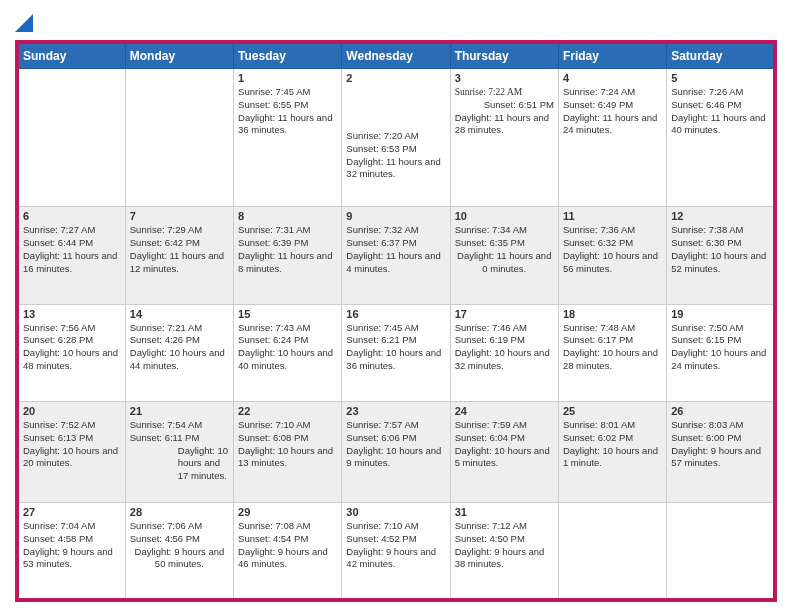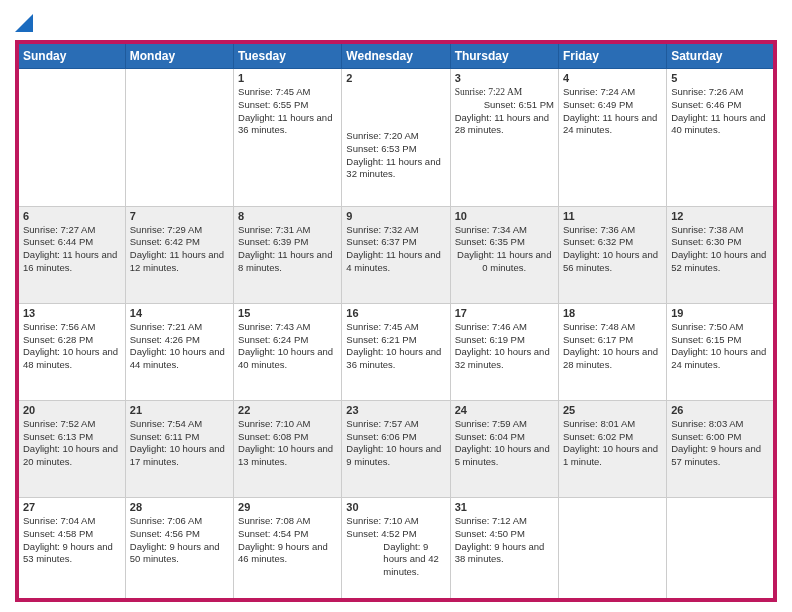--- a/index.html
+++ b/index.html
@@ -251,21 +251,21 @@
           <td>
             <span class="day-num">20</span>
             <span style="display: block; line-height: 1.35;">Sunrise: 7:52 AM</span>
             <span style="display: block; line-height: 1.35;">Sunset: 6:13 PM</span>
             <span style="display: block; line-height: 1.35;">Daylight: 10 hours and 20 minutes.</span>
           </td>
           <td>
             <span class="day-num">21</span>
             <span style="display: block; line-height: 1.35;">Sunrise: 7:54 AM</span>
             <span style="display: block; line-height: 1.35;">Sunset: 6:11 PM</span>
-            <span style="display: block; line-height: 1.35;">Daylight: 10 hours and 17 minutes.</span>
+            <span style="display: block; line-height: 1.35; margin-left: 48px;">Daylight: 10 hours and 17 minutes.</span>
           </td>
           <td>
             <span class="day-num">22</span>
             <span style="display: block; line-height: 1.35;">Sunrise: 7:10 AM</span>
             <span style="display: block; line-height: 1.35;">Sunset: 6:08 PM</span>
             <span style="display: block; line-height: 1.35;">Daylight: 10 hours and 13 minutes.</span>
           </td>
           <td>
             <span class="day-num">23</span>
             <span style="display: block; line-height: 1.35;">Sunrise: 7:57 AM</span>
@@ -295,33 +295,33 @@
           <td>
             <span class="day-num">27</span>
             <span style="display: block; line-height: 1.35;">Sunrise: 7:04 AM</span>
             <span style="display: block; line-height: 1.35;">Sunset: 4:58 PM</span>
             <span style="display: block; line-height: 1.35;">Daylight: 9 hours and 53 minutes.</span>
           </td>
           <td>
             <span class="day-num">28</span>
             <span style="display: block; line-height: 1.35;">Sunrise: 7:06 AM</span>
             <span style="display: block; line-height: 1.35;">Sunset: 4:56 PM</span>
-            <span style="display: block; line-height: 1.35;">Daylight: 9 hours and 50 minutes.</span>
+            <span style="display: block; line-height: 1.35; text-align: center;">Daylight: 9 hours and 50 minutes.</span>
           </td>
           <td>
             <span class="day-num">29</span>
             <span style="display: block; line-height: 1.35;">Sunrise: 7:08 AM</span>
             <span style="display: block; line-height: 1.35;">Sunset: 4:54 PM</span>
             <span style="display: block; line-height: 1.35;">Daylight: 9 hours and 46 minutes.</span>
           </td>
           <td>
             <span class="day-num">30</span>
             <span style="display: block; line-height: 1.35;">Sunrise: 7:10 AM</span>
             <span style="display: block; line-height: 1.35;">Sunset: 4:52 PM</span>
-            <span style="display: block; line-height: 1.35; margin-left: 37px;">Daylight: 9 hours and 42 minutes.</span>
+            <span style="display: block; line-height: 1.35;">Daylight: 9 hours and 42 minutes.</span>
           </td>
           <td>
             <span class="day-num">31</span>
             <span style="display: block; line-height: 1.35;">Sunrise: 7:12 AM</span>
             <span style="display: block; line-height: 1.35;">Sunset: 4:50 PM</span>
             <span style="display: block; line-height: 1.35;">Daylight: 9 hours and 38 minutes.</span>
           </td>
           <td class="empty"></td>
           <td class="empty"></td>
         </tr>

